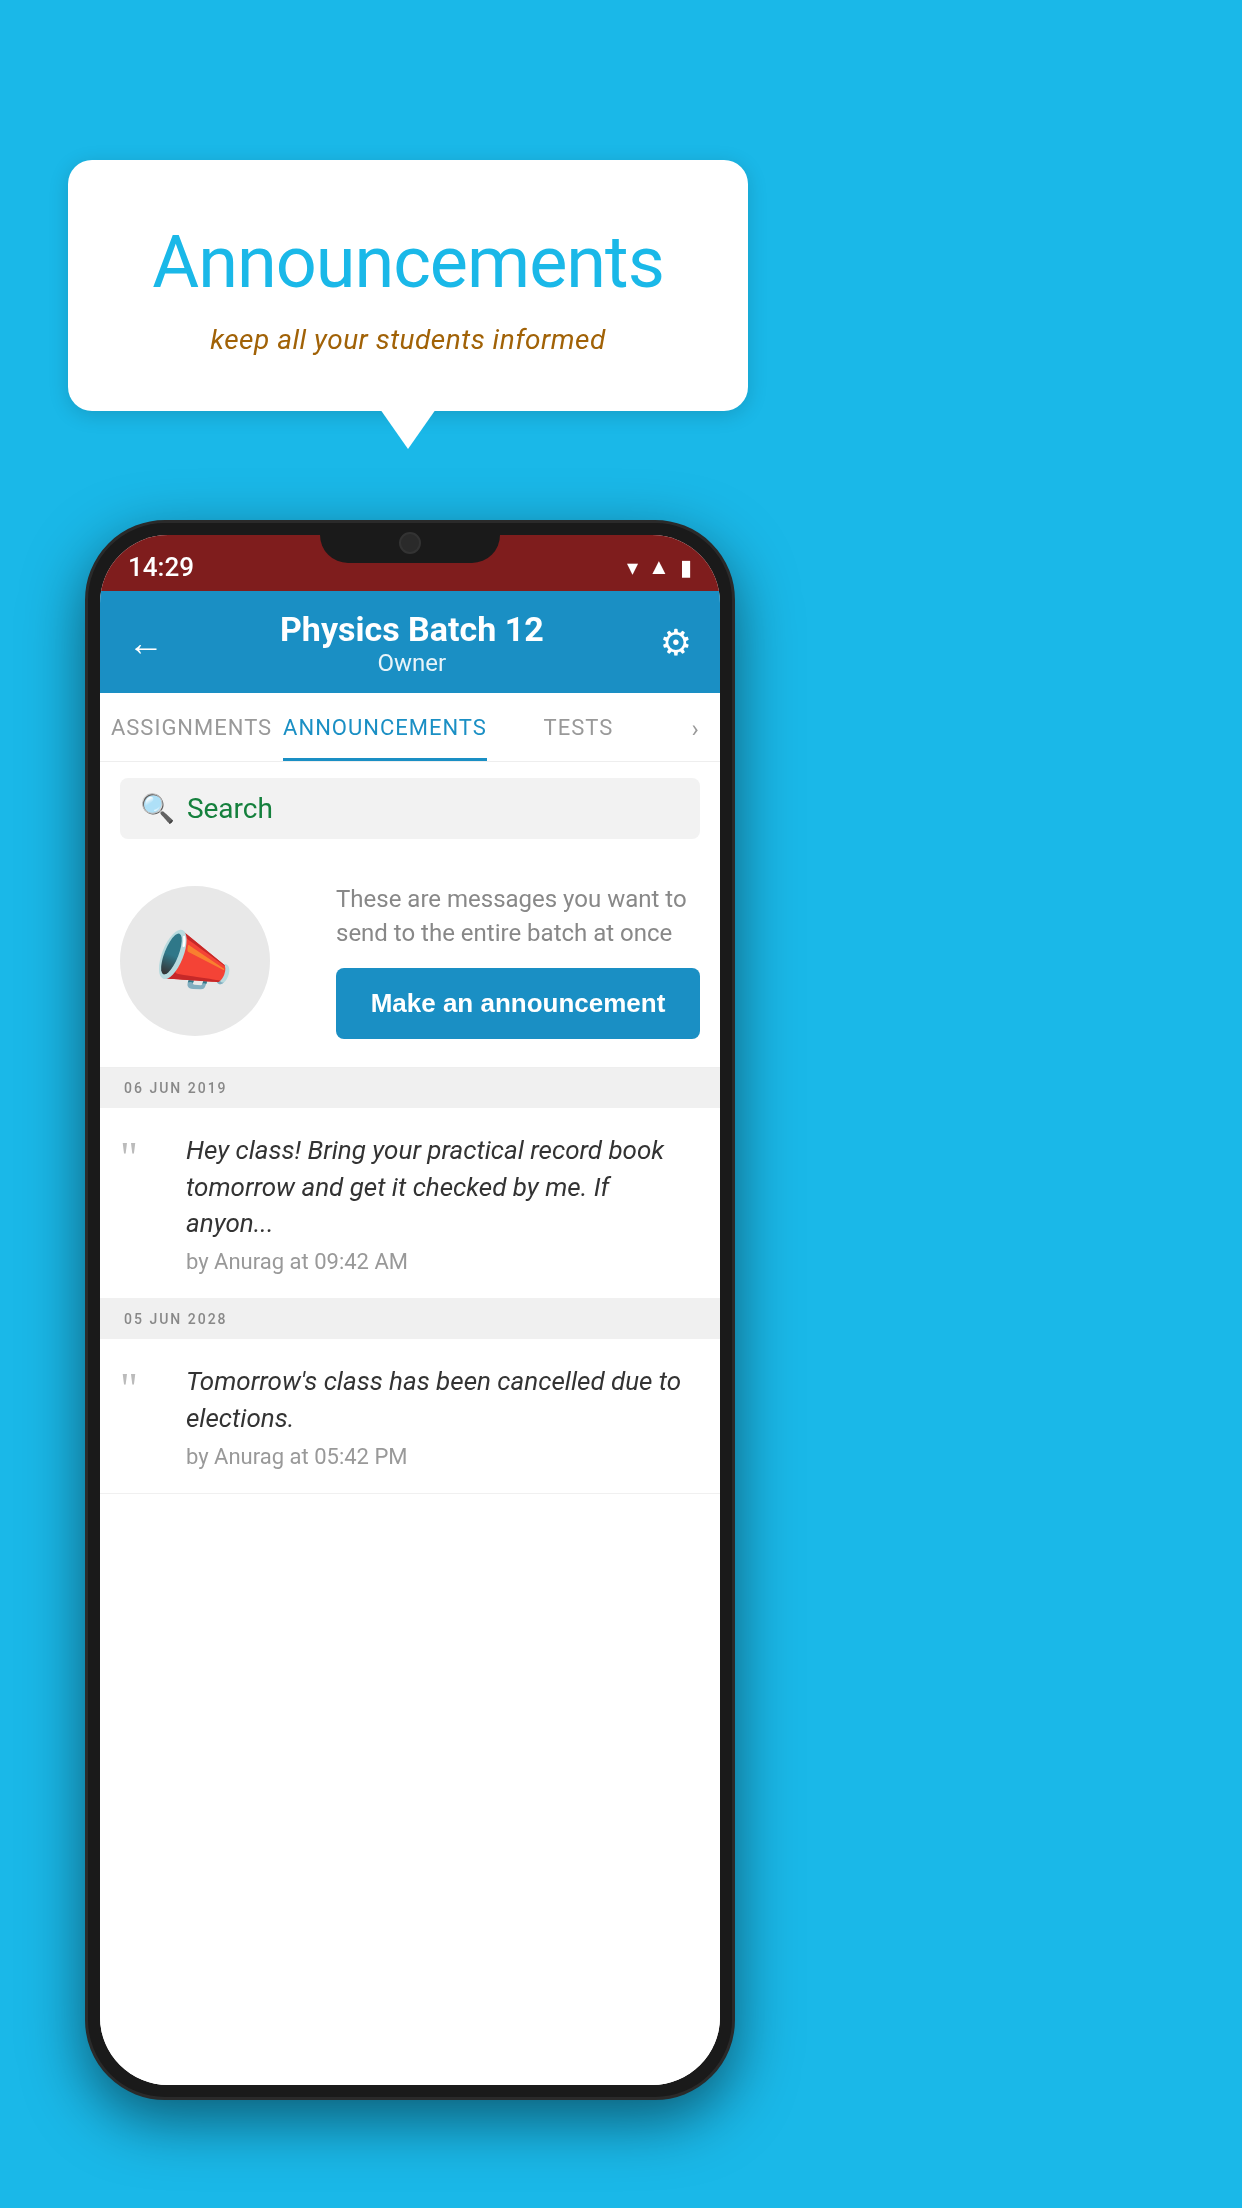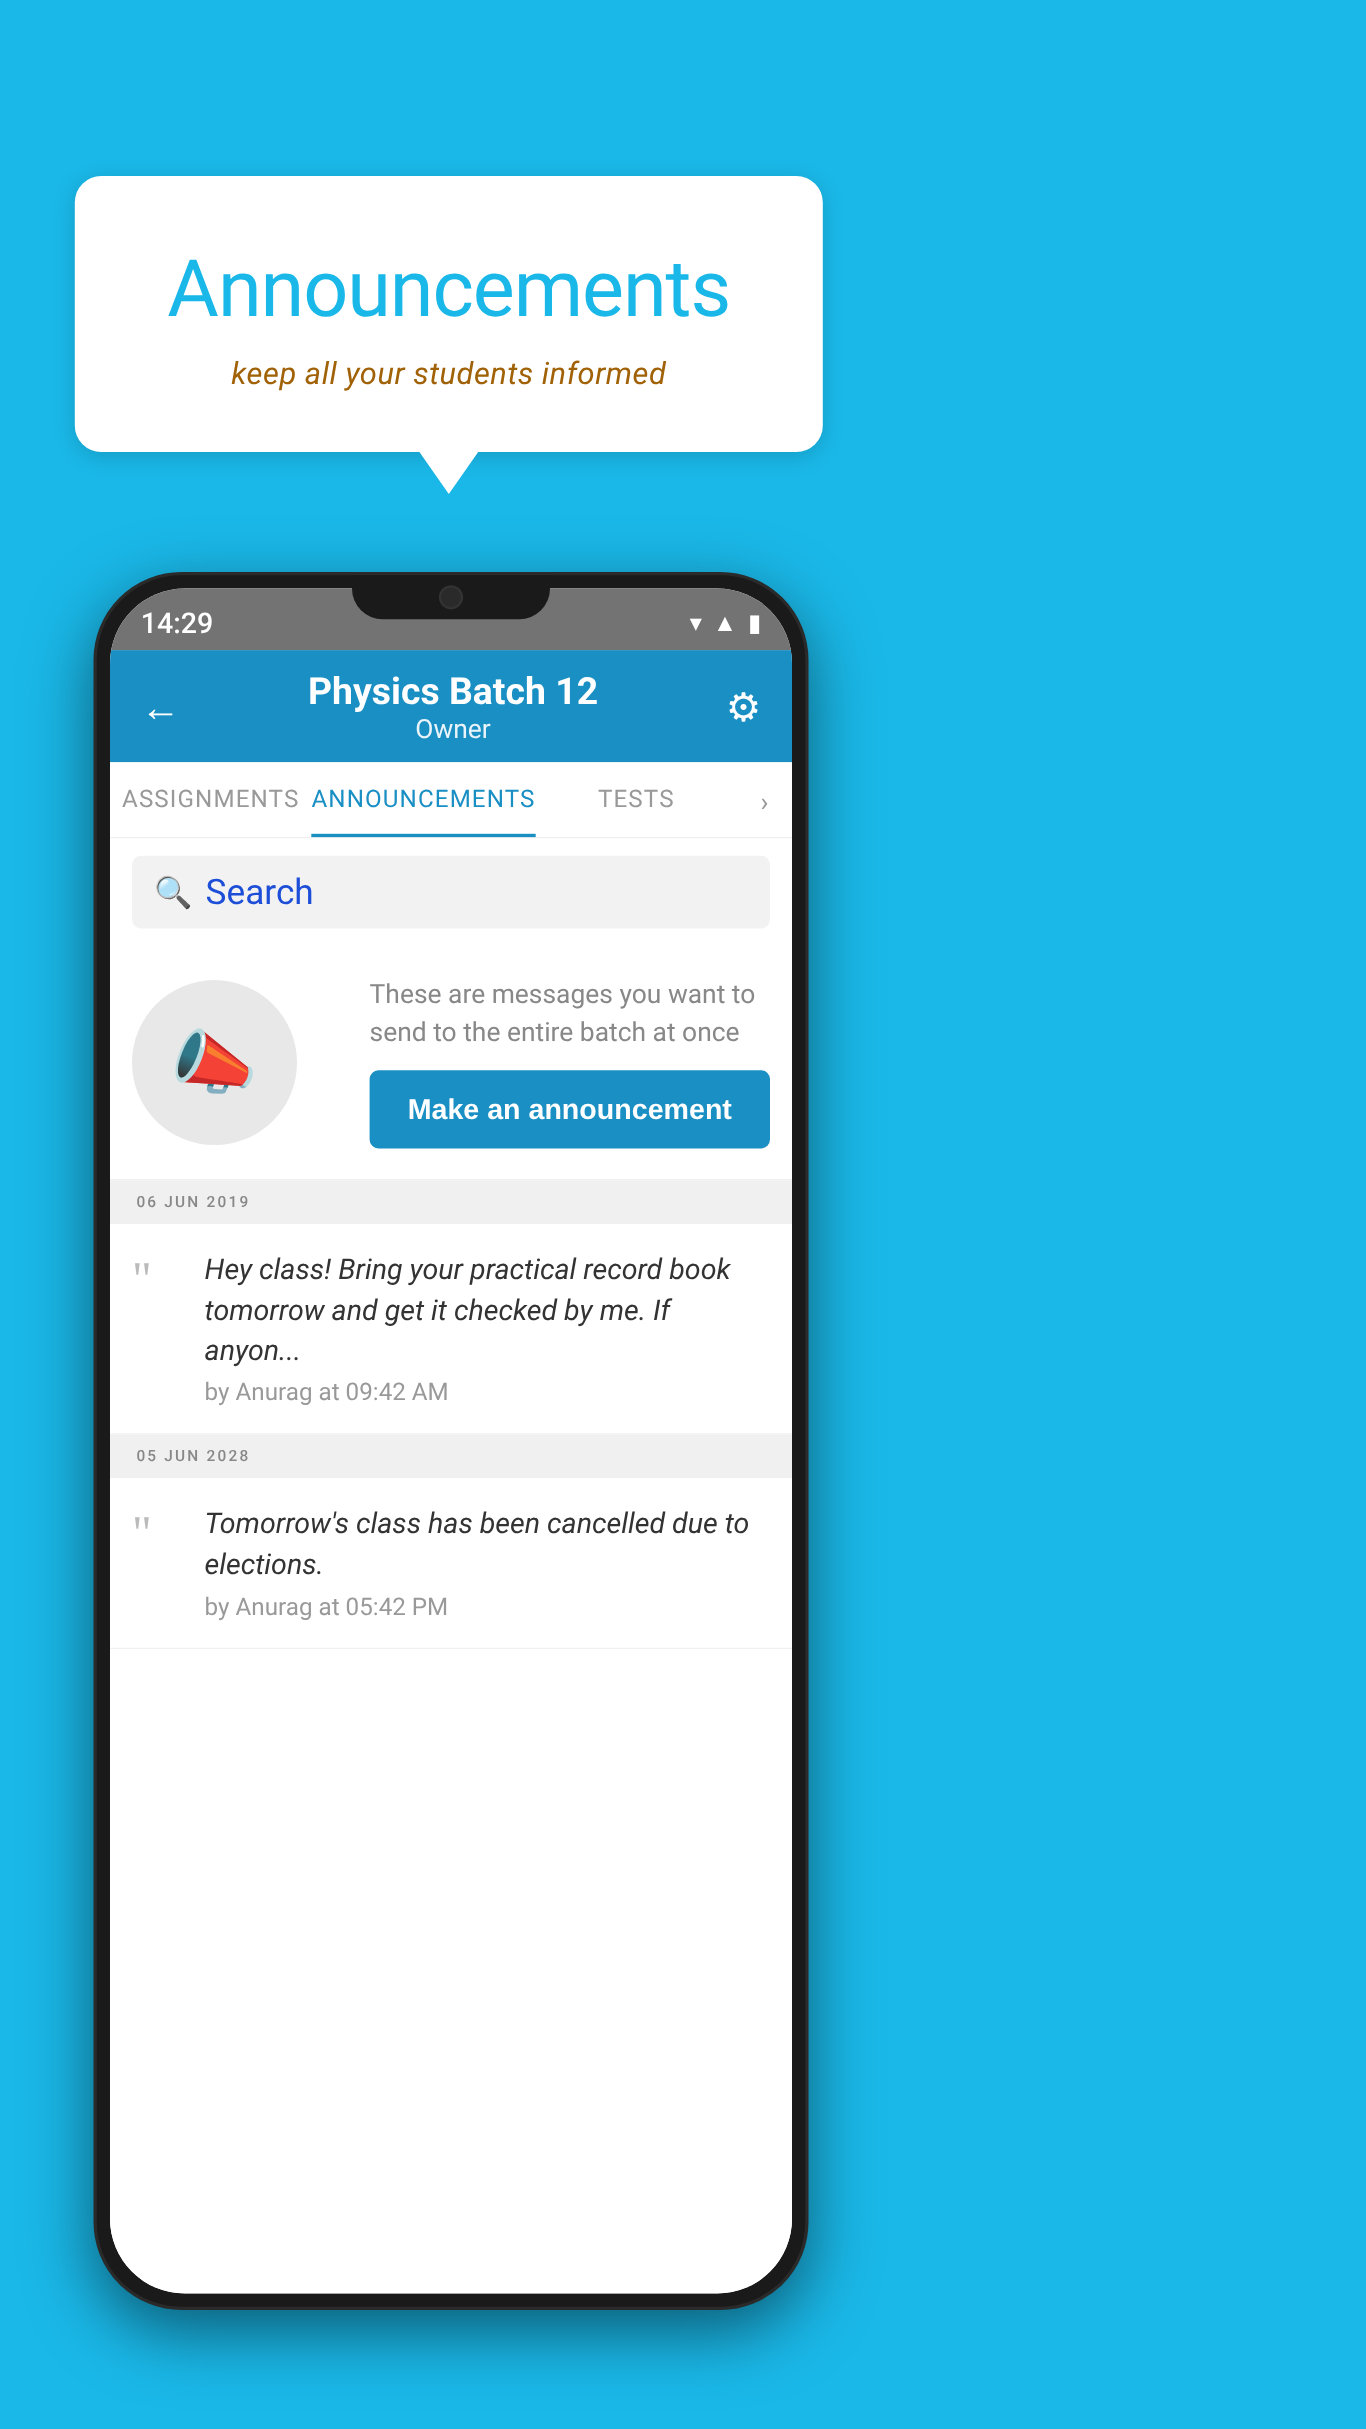--- a/index.html
+++ b/index.html
@@ -100,21 +100,21 @@
       position: absolute;
       top: 9px;
       left: 50%;
       transform: translateX(-50%);
       border: 2px solid #333;
     }
 
     
     .status-bar {
       height: 56px;
-      background: #737373;
+      background: #7f1d1d;
       display: flex;
       align-items: center;
       justify-content: space-between;
       padding: 0 28px;
       padding-top: 8px;
     }
 
     .status-time {
       color: white;
       font-size: 26px;
@@ -233,22 +233,22 @@
       padding: 14px 20px;
       gap: 12px;
     }
 
     .search-icon {
       color: #aaa;
       font-size: 28px;
     }
 
     .search-placeholder {
-      color: #1d4ed8;
-      font-size: 32px;
+      color: #15803d;
+      font-size: 28px;
     }
 
     
     .announcement-promo {
       background: white;
       padding: 28px 20px;
       display: flex;
       align-items: center;
       gap: 20px;
       border-bottom: 1px solid #eee;

